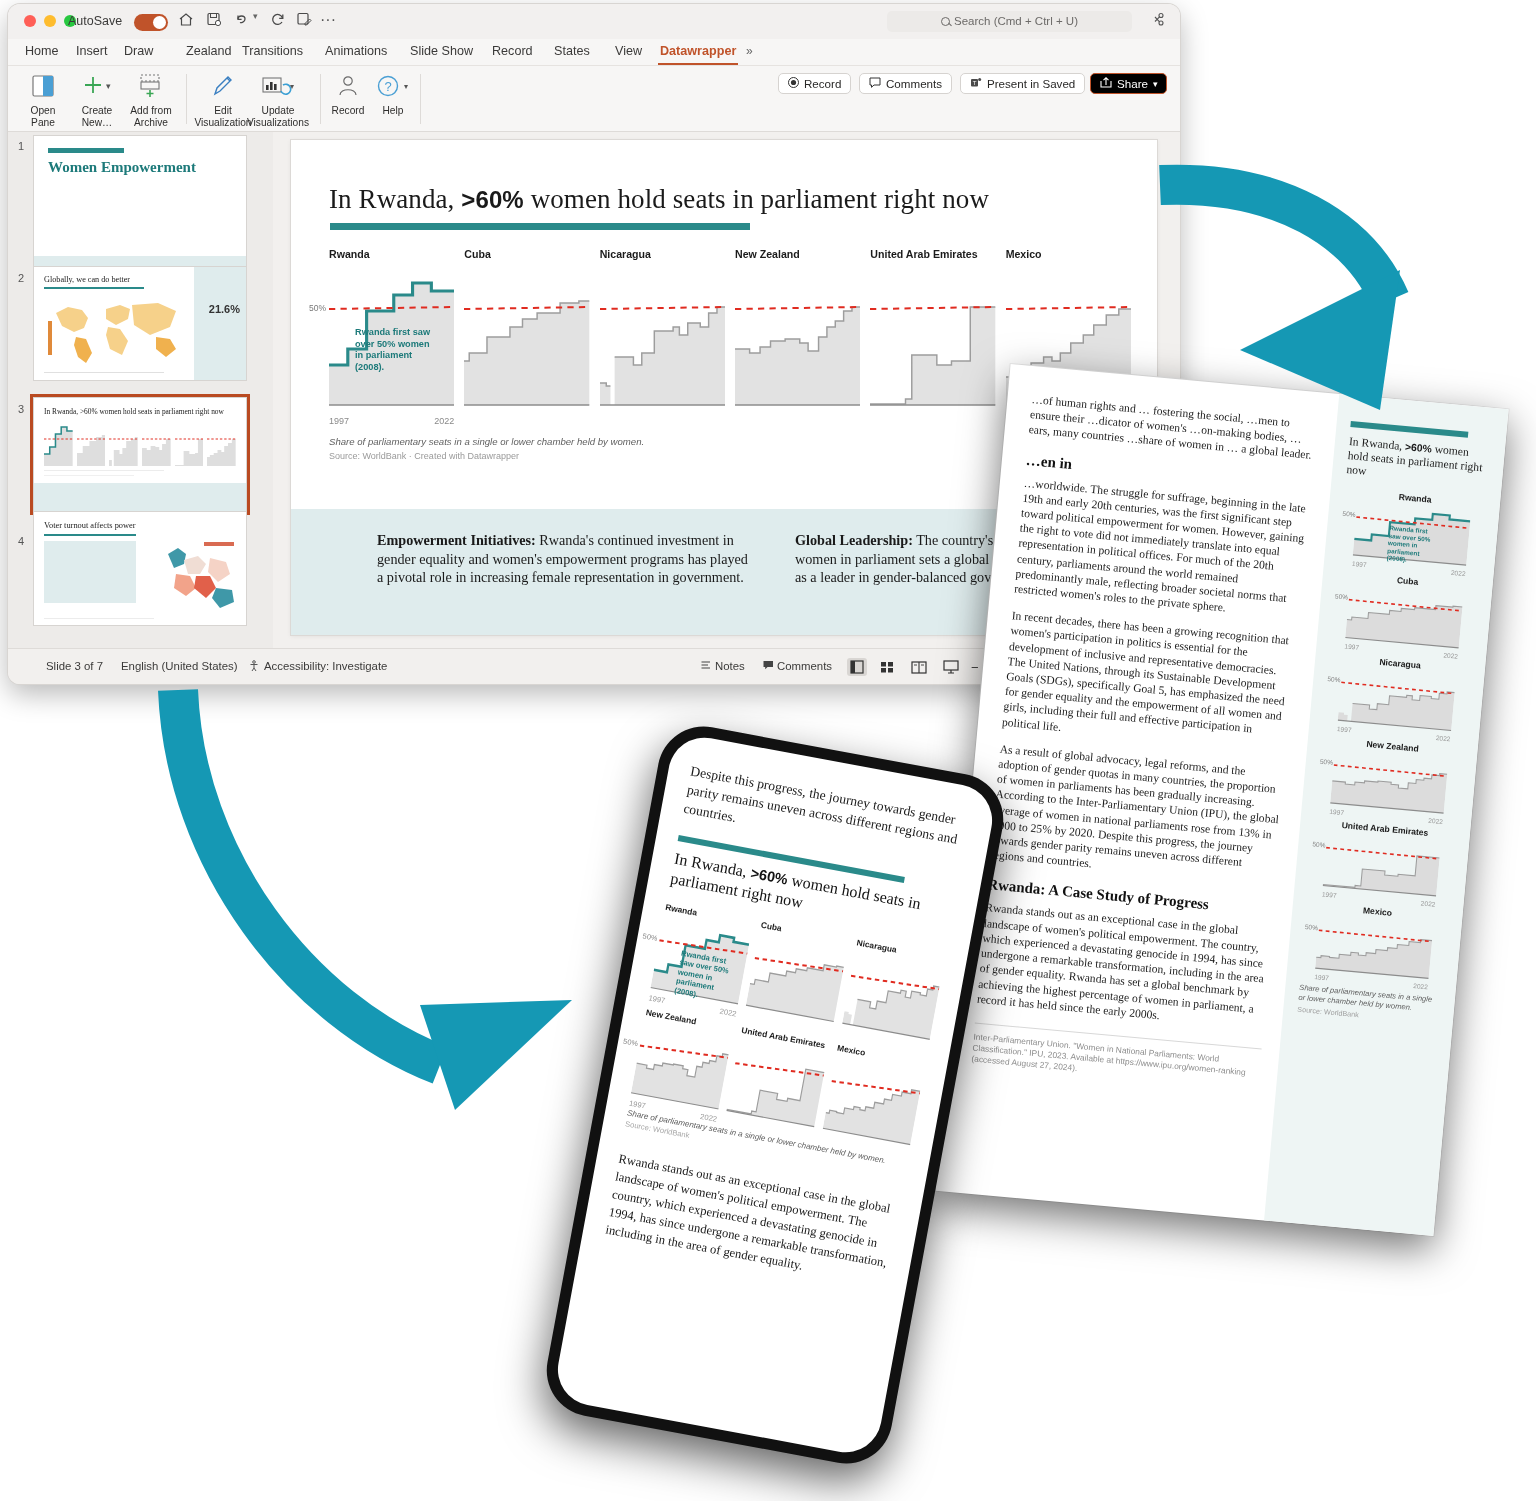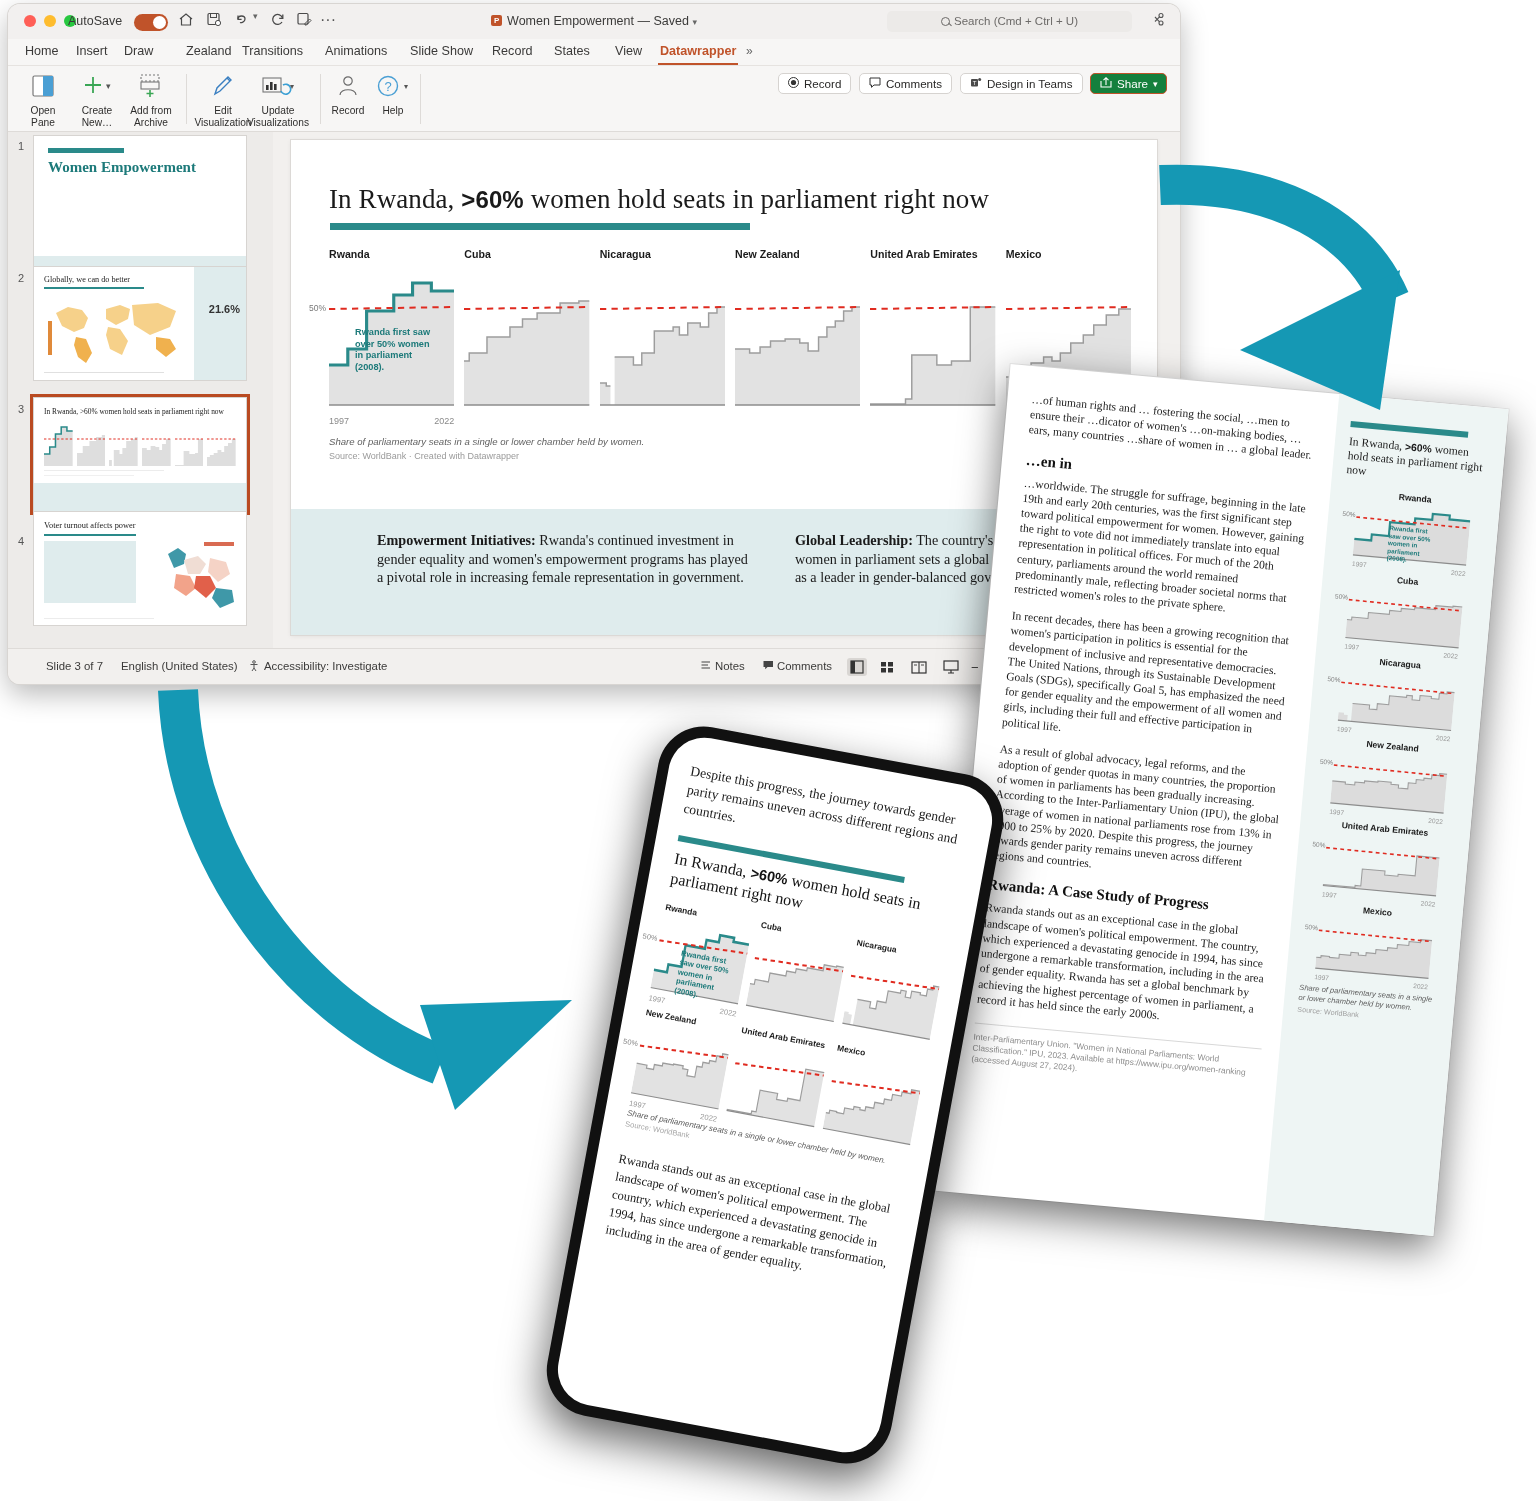--- a/index.html
+++ b/index.html
@@ -42,21 +42,21 @@
   .chev-more { position:absolute; top:5px; font-size:12px; color:#666; }
 
   .ribbon { position: relative; height: 66px; background: #f7f6f5; border-bottom: 1px solid #dedbd8; }
   .ribgroup { position: absolute; top: 3px; text-align: center; }
   .ribgroup .lbl { font-size: 10.2px; color: #2f2e2d; line-height: 11.5px; margin-top: 2px; }
   .ribicon { height: 34px; display:flex; align-items:center; justify-content:center; }
   .ribsep { position:absolute; top:8px; width:1px; height:50px; background:#dedbd8; }
 
   .rbtn { position:absolute; top:7px; height:21px; border:1px solid #d6d3d0; background:#fff; border-radius:5px;
           font-size:11.6px; color:#292827; display:flex; align-items:center; gap:5px; padding:0 9px; }
-  .rbtn.share { background:#15803d; color:#fff; border-color:#c0532a; }
+  .rbtn.share { background:#000000; color:#fff; border-color:#c0532a; }
 
   
   .slidepanel { position:absolute; left:0; top:128px; width:265px; bottom:36px; background:#edebe9; overflow:hidden; }
   .thumbnum { position:absolute; left:8px; top:4px; font-size:11px; color:#555; }
   .thumb { position:absolute; left:26px; width:212px; background:#fff; box-shadow:0 0 0 1px #d7d4d1; }
   .thumb.sel { outline:3px solid #b94a21; outline-offset:1px; }
 
   .stage-area { position:absolute; left:265px; top:128px; right:0; bottom:36px; background:#f2f0ee; }
 
   
@@ -186,21 +186,20 @@
           </svg>
       </div>
       <div class="qa" style="left:288px">
         <svg width="16" height="15" viewBox="0 0 16 15">
             <rect x="2" y="1.5" width="10" height="10.5" rx="1.3" fill="none" stroke="#4a4a4a" stroke-width="1.2"></rect>
             <path d="M9 11.5 L13.5 7 L15 8.5 L10.5 13 H9 Z" fill="none" stroke="#4a4a4a" stroke-width="1"></path>
           </svg>
       </div>
       <div class="qa" style="left:312px; font-size:16px; color:#555;">···</div>
 
-      <div class="doc-title"><span class="pico"></span><span>Women Empowerment — Saved</span> <span style="font-size:9px;color:#666">▾</span></div>
 
       <div class="searchbox"><span class="mag"></span><span>Search (Cmd + Ctrl + U)</span></div>
       <div class="ribbon-toggle">
         <svg width="16" height="15" viewBox="0 0 16 15">
             <circle cx="11" cy="3.5" r="2" fill="none" stroke="#555" stroke-width="1.1"></circle>
             <circle cx="11" cy="11" r="2" fill="none" stroke="#555" stroke-width="1.1"></circle>
             <path d="M9.5 4.8 L5 9.5 M9.5 9.8 L5 5" stroke="#555" stroke-width="1.1" fill="none"></path>
           </svg>
       </div>
     </div>
@@ -315,21 +314,21 @@
               <path d="M1 1 H11 V8 H5 L2.5 10.3 V8 H1 Z" fill="none" stroke="#333" stroke-width="1"></path>
             </svg></span>
         <span>Comments</span>
       </div>
       <div class="rbtn" style="left:952px">
         <span><svg width="12" height="11" viewBox="0 0 12 11">
               <rect x="1" y="2" width="7" height="7.5" rx="1" fill="#4a4a4a"></rect>
               <text x="4.5" y="8" font-size="6" fill="#fff" text-anchor="middle" font-family="Liberation Sans">T</text>
               <circle cx="9.7" cy="2.4" r="1.5" fill="#4a4a4a"></circle>
             </svg></span>
-        <span>Design in Teams</span>
+        <span>Present in Saved</span>
       </div>
       <div class="rbtn share" style="left:1082px">
         <span><svg width="12" height="11" viewBox="0 0 12 11">
               <path d="M1 4 V10 H11 V4" fill="none" stroke="#fff" stroke-width="1.1"></path>
               <path d="M6 8 V1 M3.5 3.2 L6 0.8 L8.5 3.2" fill="none" stroke="#fff" stroke-width="1.1"></path>
             </svg></span>
         <span>Share</span>
         <span style="font-size:9px">▾</span>
       </div>
     </div>

